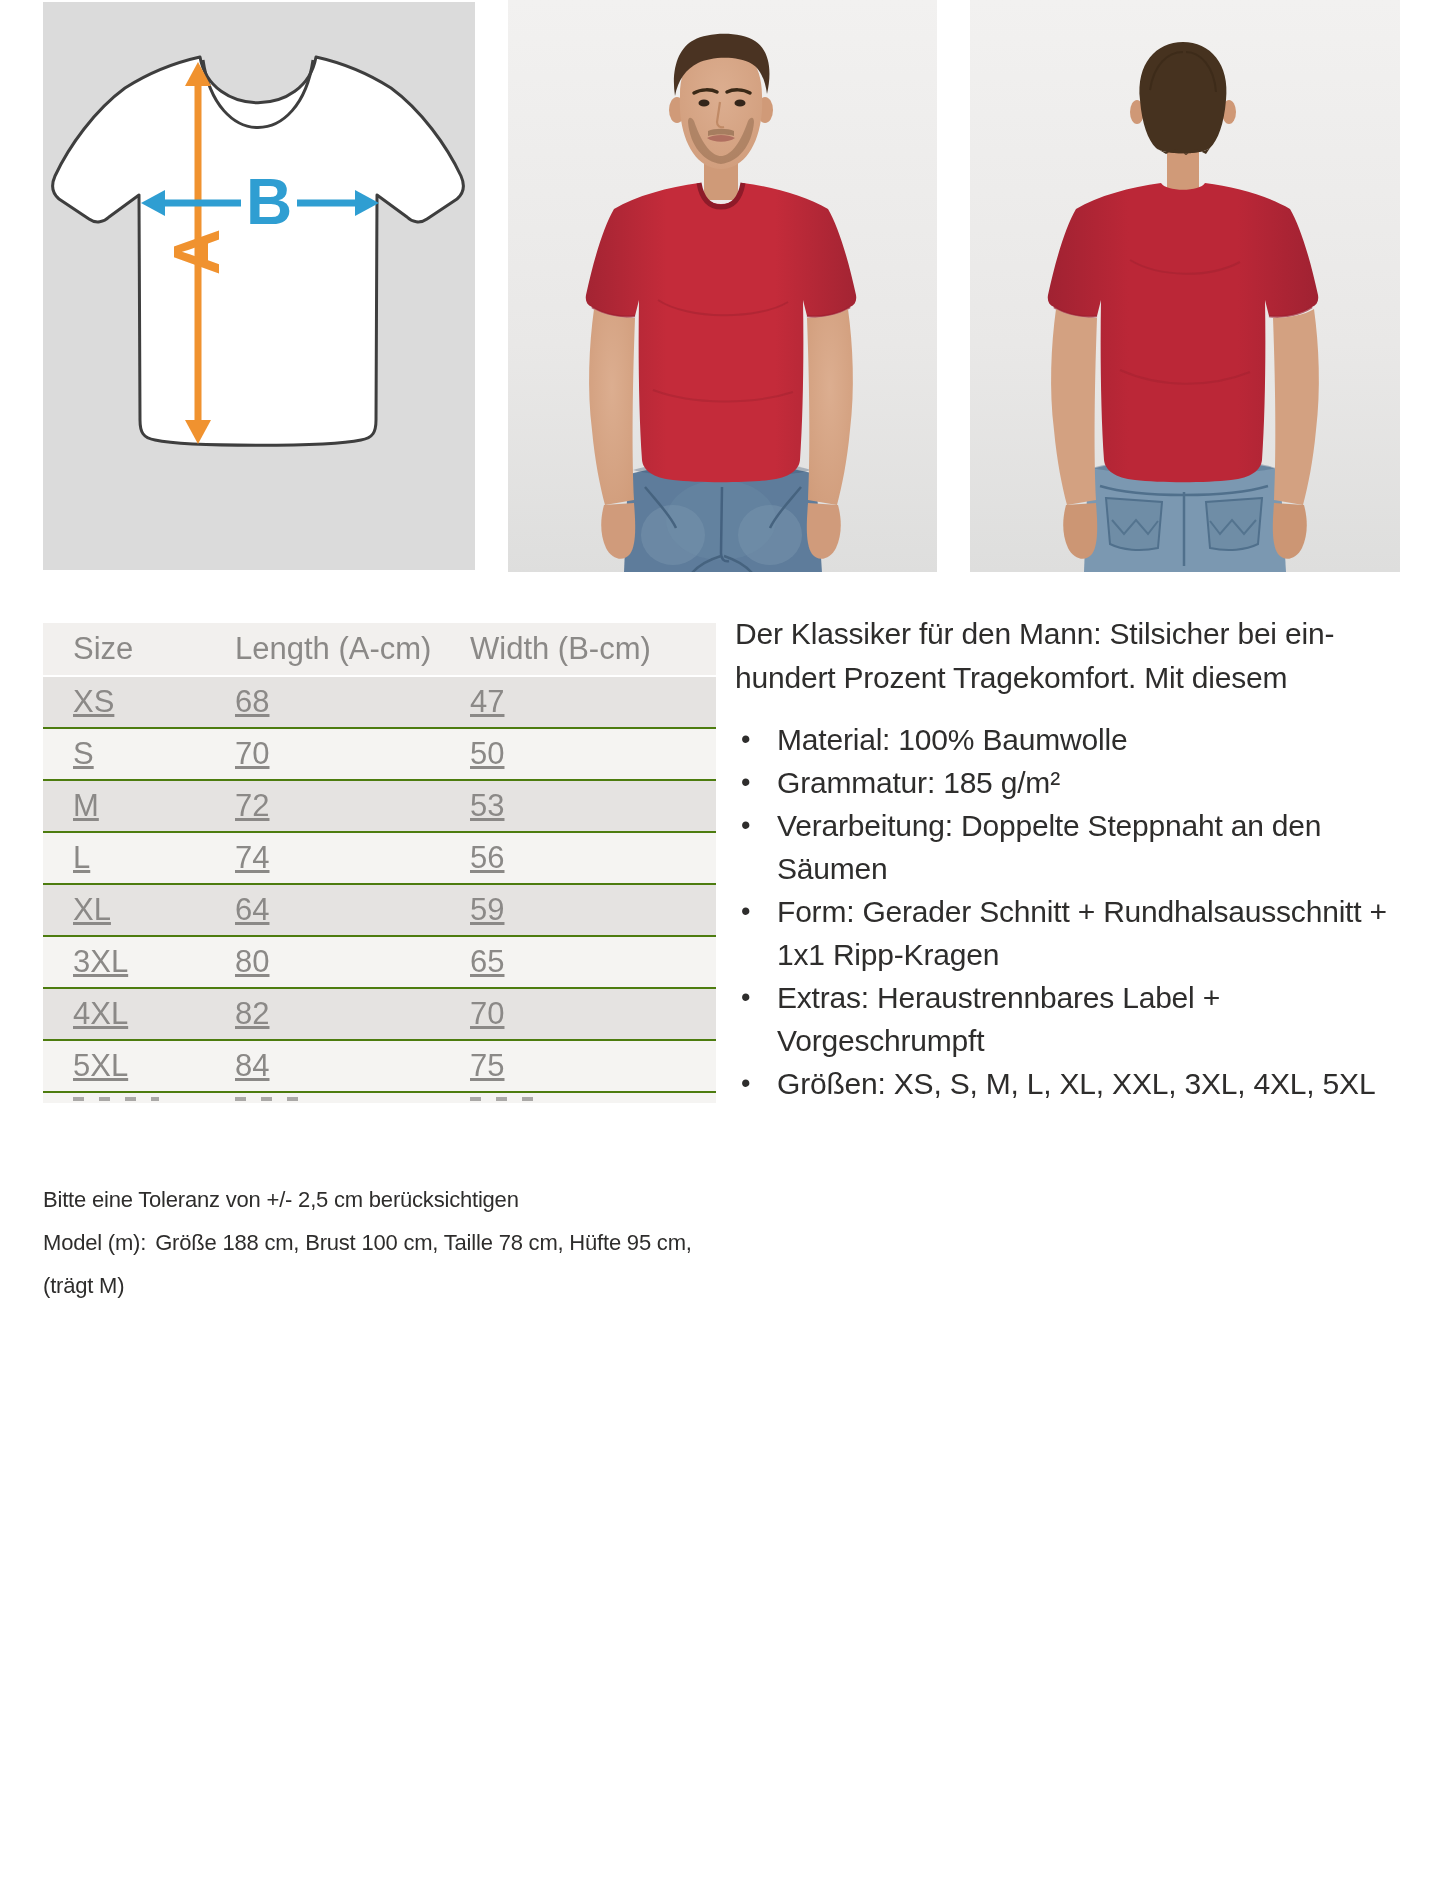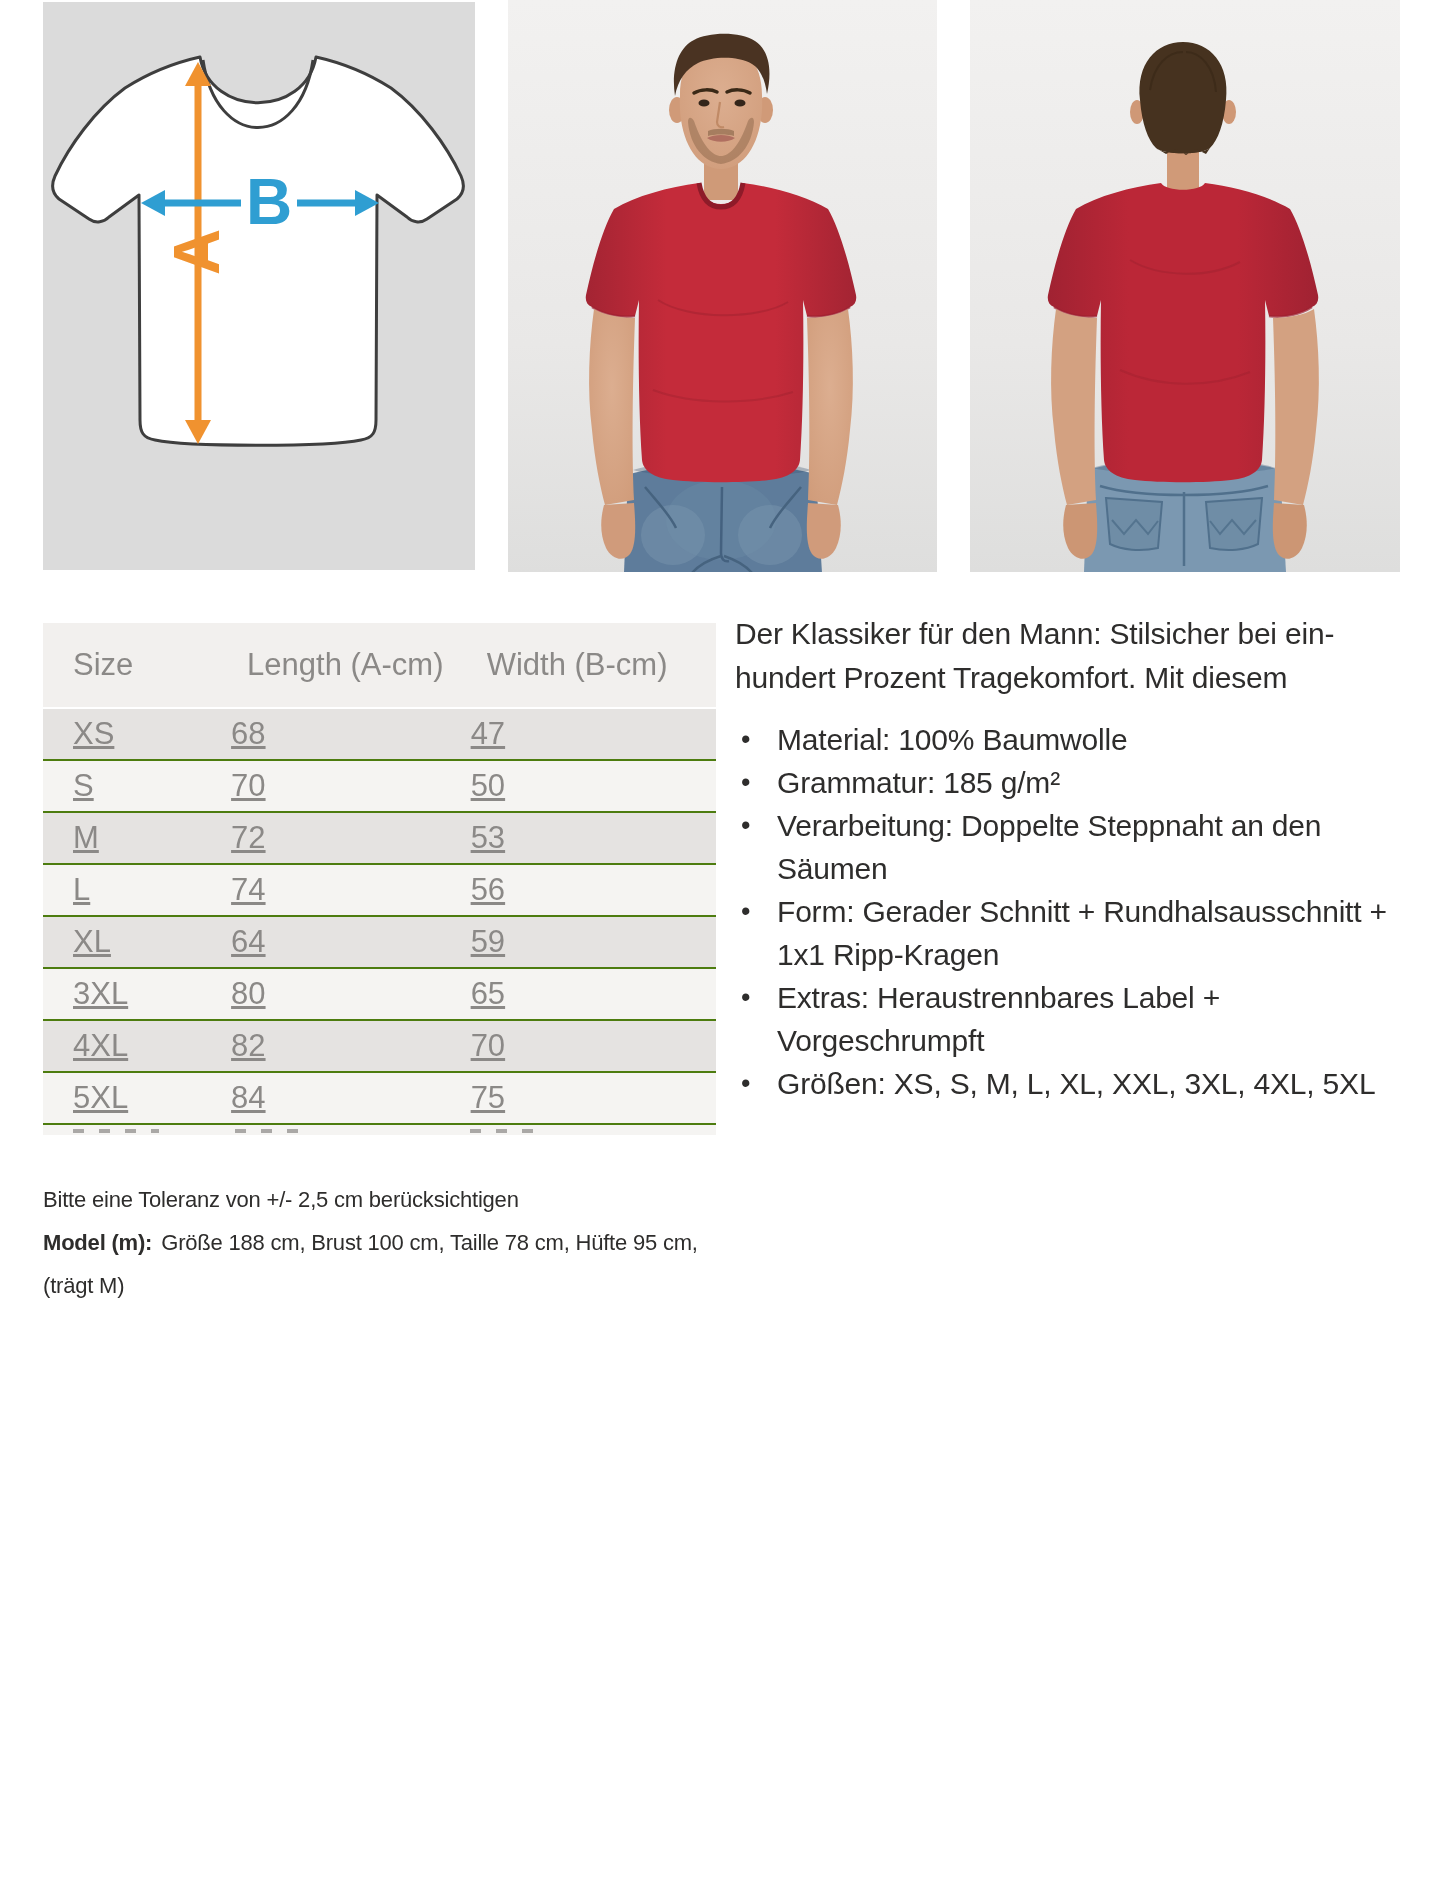--- a/index.html
+++ b/index.html
@@ -16,21 +16,21 @@
   .box-diagram{left:43px;width:432px;}
   .box-front{left:508px;width:429px;}
   .box-back{left:970px;width:430px;}
 
   
   .table-wrap{position:absolute;left:43px;top:623px;width:673px;}
   table.size-table{border-collapse:separate;border-spacing:0;width:673px;
     font-size:31px;color:var(--text-gray,#8b8987);}
   table.size-table th{
     height:52px;font-weight:400;text-align:left;color:var(--text-gray,#8f8d8b);
-    background:var(--header-bg,#f2f0ee);border-bottom:2px solid #fff;padding:16px;}
+    background:var(--header-bg,#f2f0ee);border-bottom:2px solid #fff;padding:0;}
   table.size-table td{height:50px;padding:0;border-bottom:2px solid #4d7c0f;text-decoration:underline;}
   table.size-table tr td:first-child, table.size-table th:first-child{padding-left:30px;width:162px;}
   table.size-table td:nth-child(2), table.size-table th:nth-child(2){width:235px;}
   table.size-table td:nth-child(3), table.size-table th:nth-child(3){width:246px;}
   table.size-table tbody tr:nth-child(odd) td{background:var(--row-dark,#e5e3e1);}
   table.size-table tbody tr:nth-child(even) td{background:var(--row-light,#f5f4f2);}
   .cropped-row{position:relative;width:673px;height:10px;background:var(--row-light,#f5f4f2);overflow:hidden;}
   .cropped-row .dash{position:absolute;top:4px;height:4px;
     background-image:repeating-linear-gradient(90deg,#aaa8a6 0 11px,transparent 11px 26px);}
   .cropped-row .d1{left:30px;width:86px;}
@@ -45,21 +45,21 @@
   ul.bullets{list-style:none;margin:18px 0 0 0;padding:0;line-height:43px;}
   ul.bullets li{display:flex;align-items:flex-start;}
   ul.bullets .dot{flex:0 0 36px;text-align:left;padding-left:6px;font-size:27px;color:#2e2d2c;}
   ul.bullets .btxt{flex:1;}
 
   
   .notes{position:absolute;left:43px;top:1178px;width:690px;
     color:var(--text-dark,#2e2d2c);font-size:22px;letter-spacing:-0.2px;line-height:43px;}
   .notes p{margin:0;}
   .notes .tolerance{white-space:nowrap;}
-  .notes .model-label{font-weight:700;margin-right:9px;}
+  .notes .model-label{font-weight:400;margin-right:9px;}
 
   
   .arrowA{fill:var(--accent-orange,#f0922f);}
   .arrowA-line{stroke:var(--accent-orange,#f0922f);stroke-width:7;}
   .arrowB{fill:var(--accent-blue,#2f9ed2);}
   .arrowB-line{stroke:var(--accent-blue,#2f9ed2);stroke-width:7;}
   .diagram-label{font-family:"Liberation Sans",sans-serif;font-weight:700;}
 </style>
 </head>
 <body>

